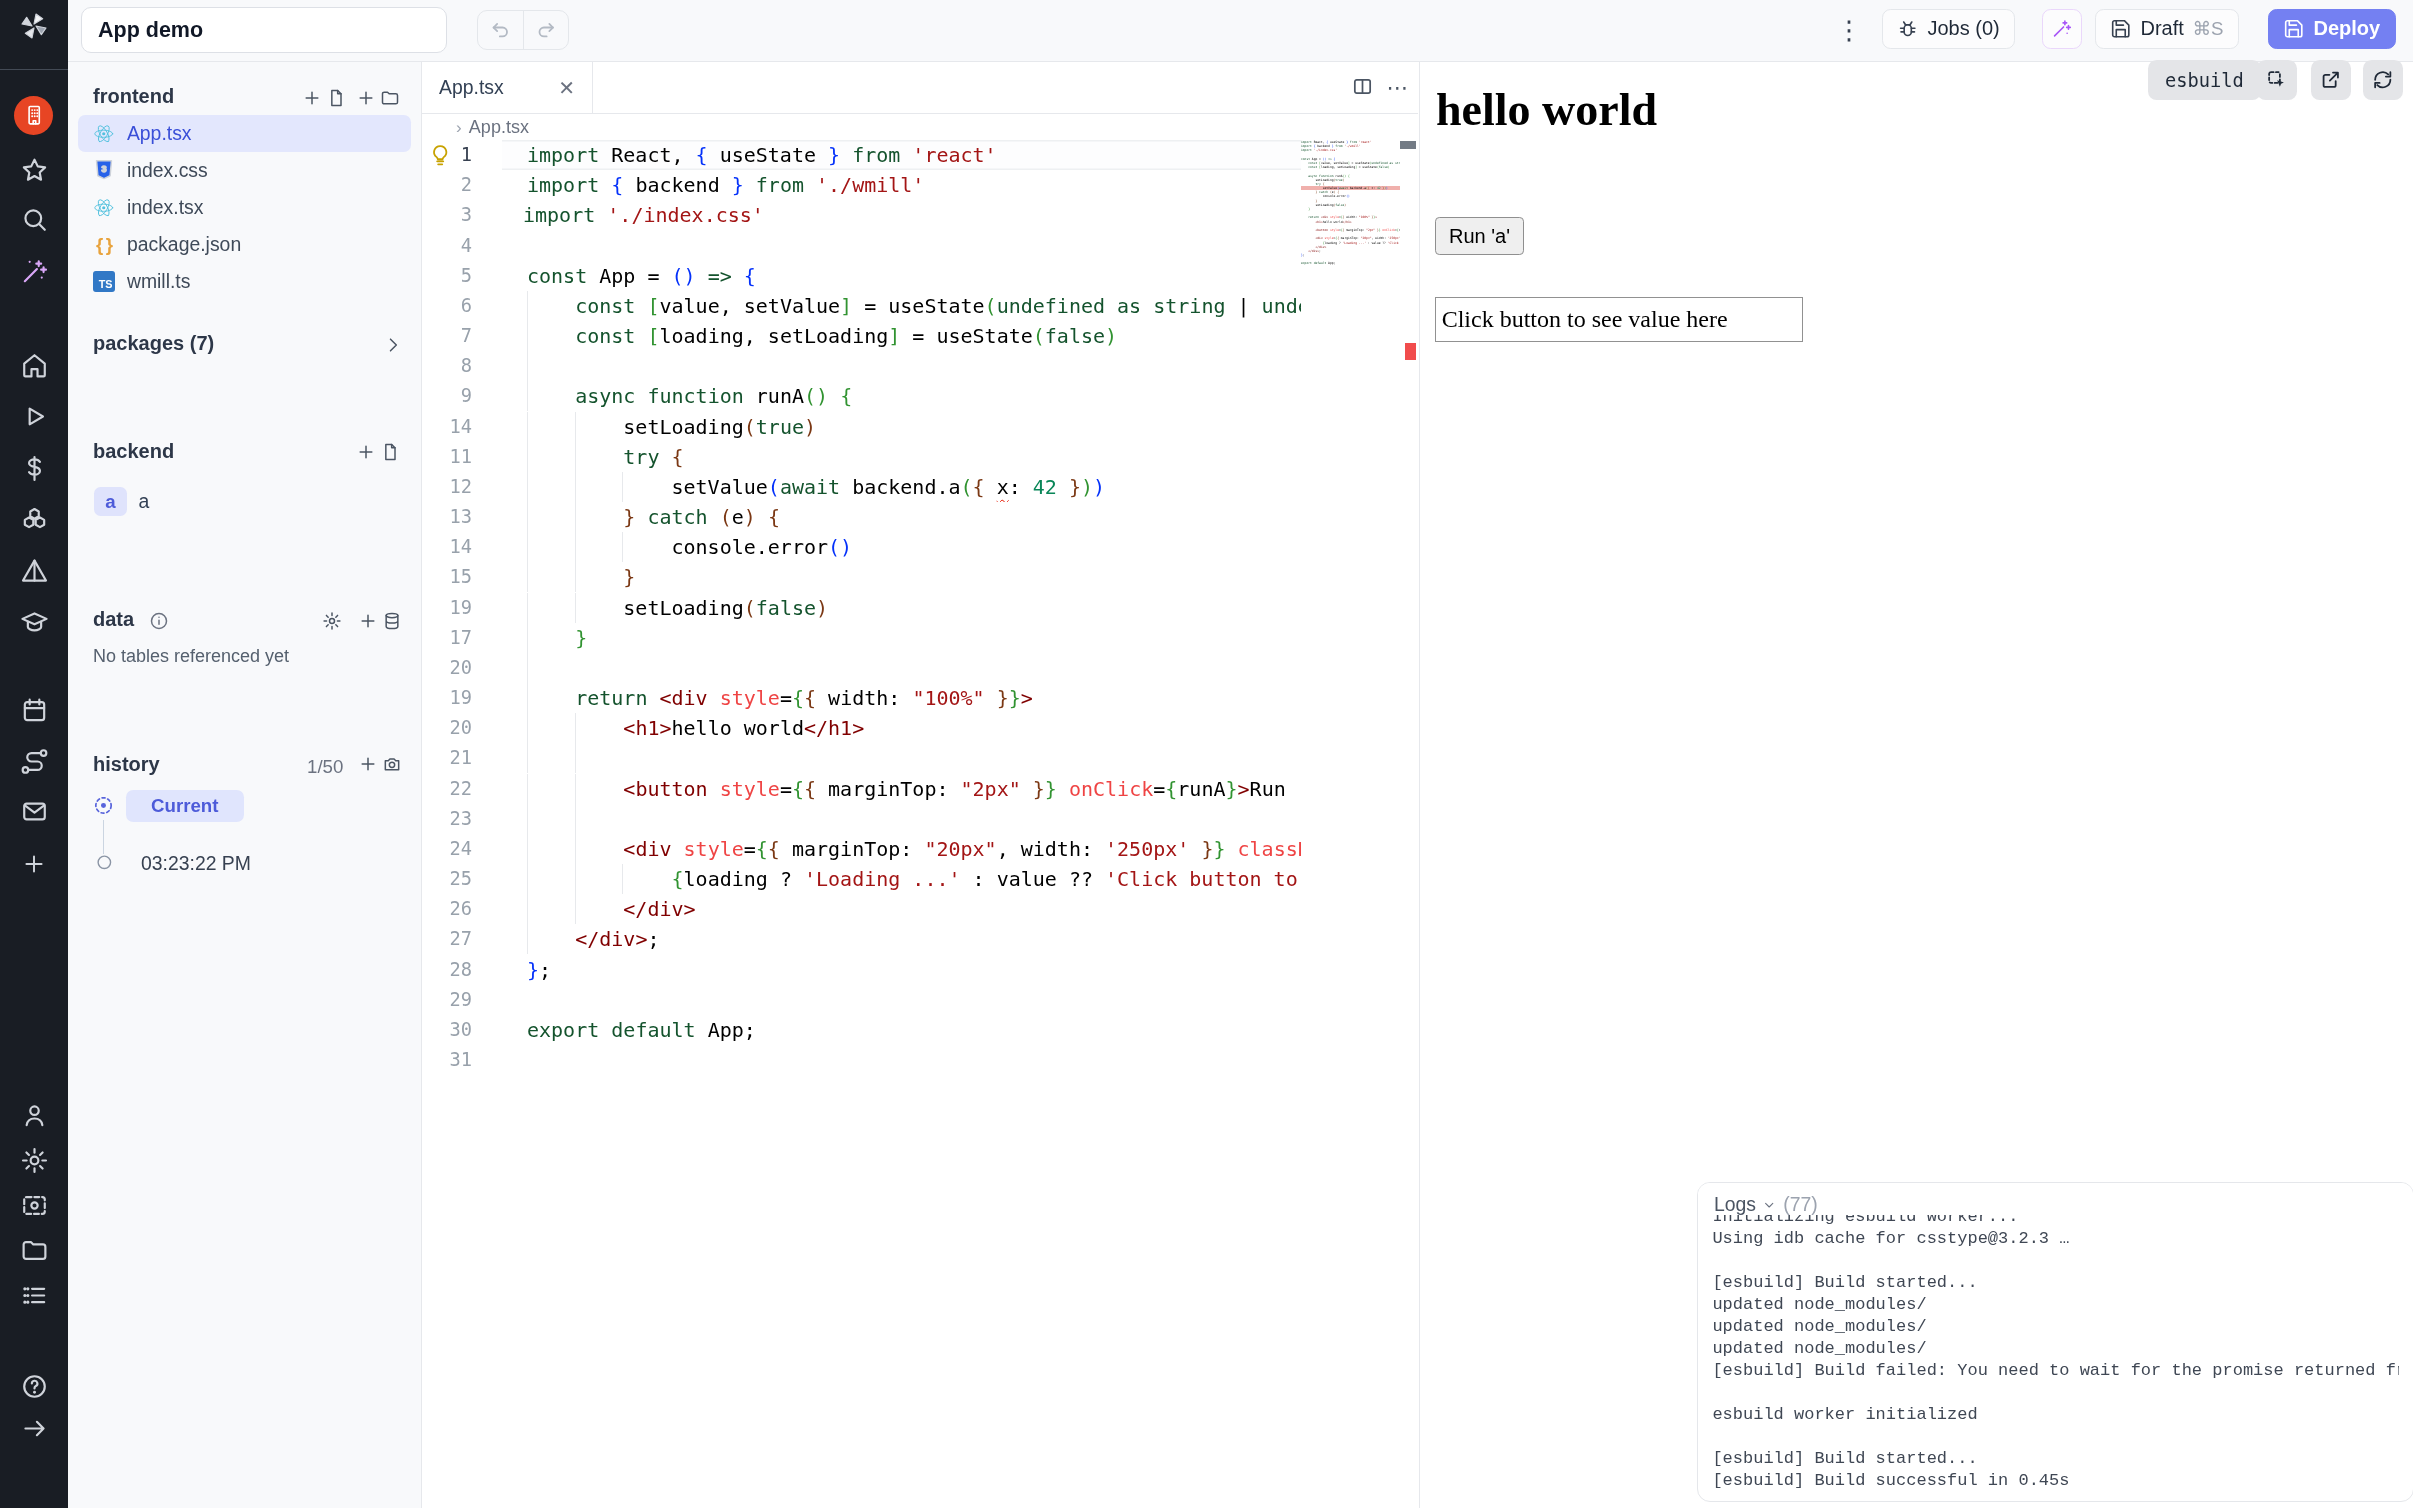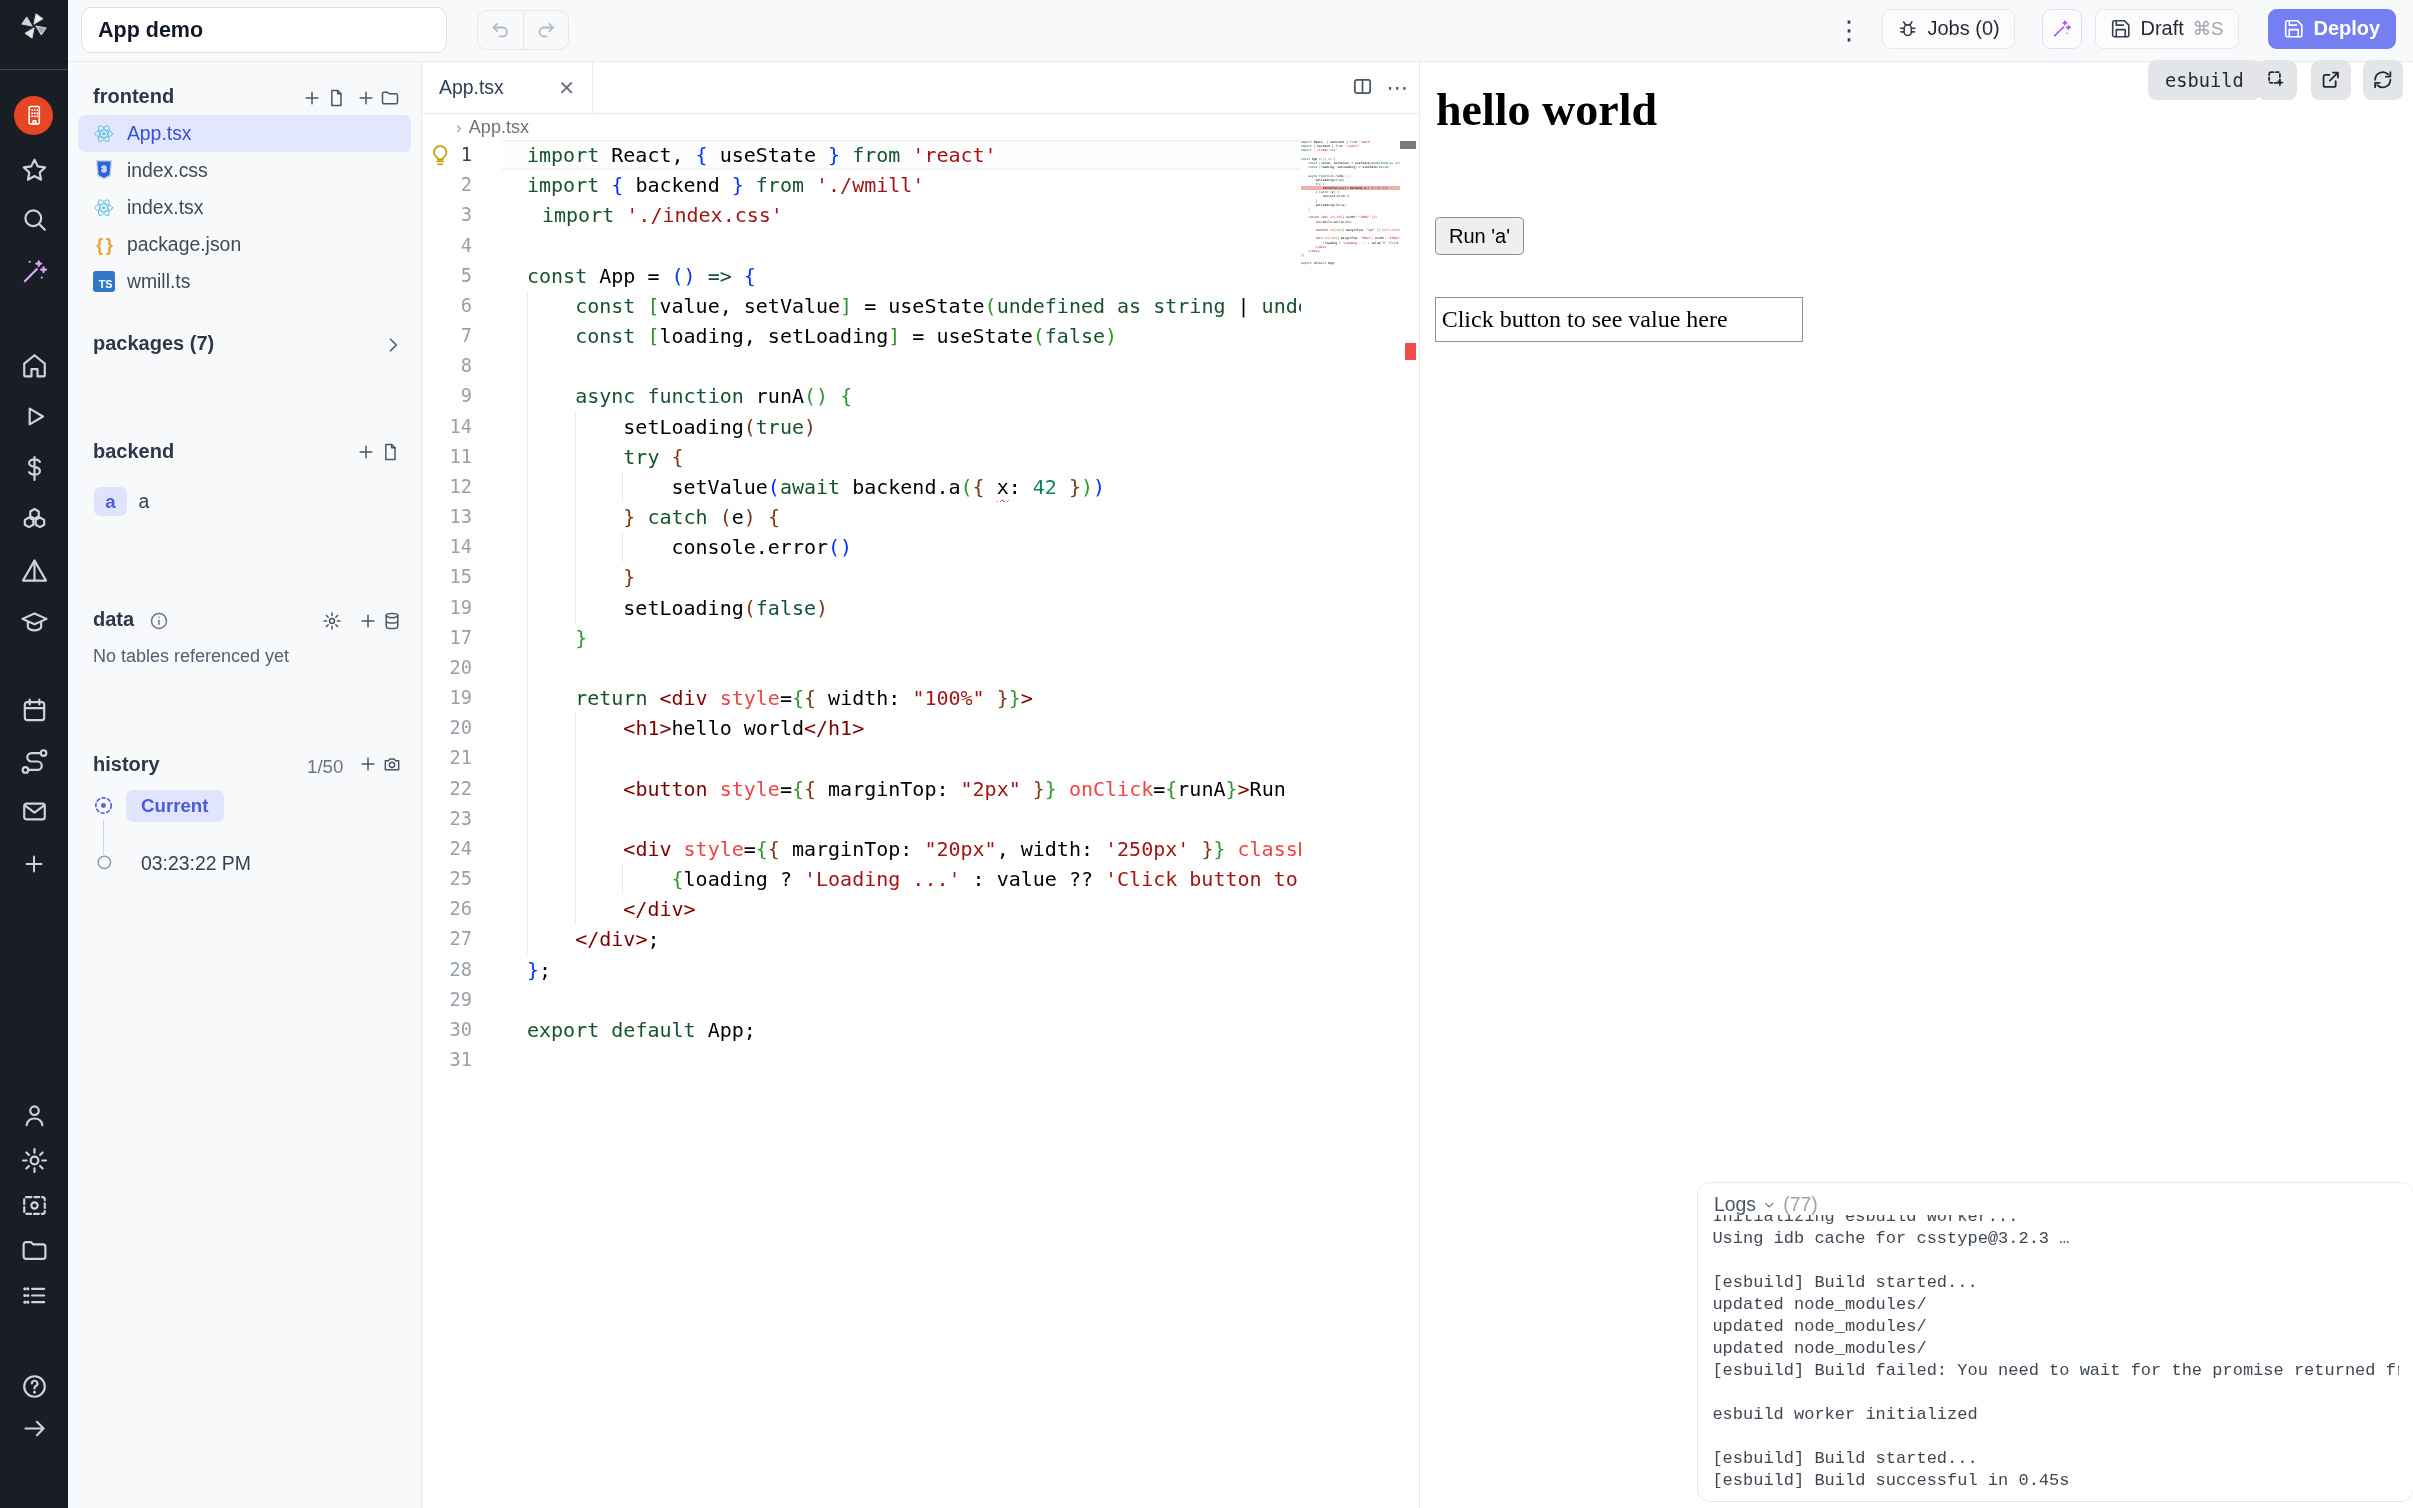--- a/index.html
+++ b/index.html
@@ -38,21 +38,21 @@
   .hdr-ic{position:absolute;display:flex;align-items:center;gap:4.3px;cursor:pointer}
   .hdr-ic svg{stroke:#4b5563;width:20px;height:20px}
   #file-list{left:78px;top:115px;width:333px}
   .file-row{height:37px;display:flex;align-items:center;gap:11.5px;padding-left:14.4px;border-radius:7.2px;font-size:19.4px;color:#3f4a59;cursor:pointer}
   .file-row.sel{background:#e3e7fd;color:#3a4fd8}
   .ficon{width:23px;height:23px;display:flex;align-items:center;justify-content:center;flex:none}
   .json-ic{font-weight:700;font-size:18.7px;color:#e8a33d;letter-spacing:-1.4px}
   .ts-ic{width:21.5px;height:21.5px;background:#3178c6;color:#fff;border-radius:2.9px;font-size:10.8px;font-weight:700;display:flex;align-items:flex-end;justify-content:flex-end;padding:2.2px}
   .muted{color:#55606e;font-size:18px}
   .badge-a{width:33px;height:29px;background:#dfe3fc;color:#4d5bd9;border-radius:6.5px;font-size:18.7px;font-weight:600;display:flex;align-items:center;justify-content:center}
-  .pill-current{background:#e0e5fd;color:#4d5bd9;border-radius:7.2px;font-size:18.7px;font-weight:600;padding:5px 15px}
+  .pill-current{background:#e0e5fd;color:#4d5bd9;border-radius:7.2px;font-size:18.7px;font-weight:600;padding:5px 25px}
   .hist-count{font-size:18.7px;color:#6b7280}
 
   
   #tabstrip{left:422px;top:62px;width:996px;height:52px;background:#fff;border-bottom:1.4px solid #e6e8ec}
   #tab-active{position:absolute;left:0;top:0;width:171px;height:51px;border-right:1.4px solid #e6e8ec;display:flex;align-items:center;justify-content:space-between;padding:0 17px;font-size:19.4px;color:#334155;background:#fff;cursor:pointer}
   .tab-x{color:#6b7280;font-size:20px;cursor:pointer}
   #tab-icons{position:absolute;right:10px;top:0;height:51px;display:flex;align-items:center;gap:13px}
   #tab-icons svg{stroke:#4b5563}
   #breadcrumb{left:422px;top:115px;width:996px;height:25px;background:#fff;display:flex;align-items:center;gap:7.2px;padding-left:34px;font-size:18px;color:#6b7280}
   #breadcrumb .chev{color:#9ca3af;font-size:17px}
@@ -458,21 +458,21 @@
       <div class="gut" style="top: 754px;">26</div>
       <div class="gut" style="top: 784px;">27</div>
       <div class="gut" style="top: 815px;">28</div>
       <div class="gut" style="top: 845px;">29</div>
       <div class="gut" style="top: 875px;">30</div>
       <div class="gut" style="top: 905px;">31</div>
     </div>
   <div id="rows">
       <div class="row cur" style="top: 0px;"><span style="position: absolute; left: 25px; top: 0px;"><span class="ck">import</span><span class="cp"> React, </span><span class="cb1">{</span><span class="cp"> useState </span><span class="cb1">}</span><span class="cp"> </span><span class="ck">from</span><span class="cp"> </span><span class="cs">'react'</span></span></div>
       <div class="row" style="top: 30px;"><span style="position: absolute; left: 25px; top: 0px;"><span class="ck">import</span><span class="cp"> </span><span class="cb1">{</span><span class="cp"> backend </span><span class="cb1">}</span><span class="cp"> </span><span class="ck">from</span><span class="cp"> </span><span class="cs">'./wmill'</span></span></div>
-      <div class="row" style="top: 60px;"><span style="position: absolute; left: 40px; top: 0px;"><span class="ck">import</span><span class="cp"> </span><span class="cs">'./index.css'</span></span></div>
+      <div class="row" style="top: 60px;"><span style="position: absolute; left: 21px; top: 0px;"><span class="ck">import</span><span class="cp"> </span><span class="cs">'./index.css'</span></span></div>
       <div class="row" style="top: 91px;"><span style="position: absolute; left: 25px; top: 0px;"></span></div>
       <div class="row" style="top: 121px;"><span style="position: absolute; left: 25px; top: 0px;"><span class="ck">const</span><span class="cp"> App = </span><span class="cb1">()</span><span class="cp"> </span><span class="ck">=&gt;</span><span class="cp"> </span><span class="cb1">{</span></span></div>
       <div class="row" style="top: 151px;"><span class="guide" style="left: 25px;"></span><span style="position: absolute; left: 25px; top: 0px;"><span class="cp">    </span><span class="ck">const</span><span class="cp"> </span><span class="cb2">[</span><span class="cp">value, setValue</span><span class="cb2">]</span><span class="cp"> = useState</span><span class="cb2">(</span><span class="ck">undefined</span><span class="cp"> </span><span class="ck">as</span><span class="cp"> </span><span class="ck">string</span><span class="cp"> | </span><span class="ck">undefined</span></span></div>
       <div class="row" style="top: 181px;"><span class="guide" style="left: 25px;"></span><span style="position: absolute; left: 25px; top: 0px;"><span class="cp">    </span><span class="ck">const</span><span class="cp"> </span><span class="cb2">[</span><span class="cp">loading, setLoading</span><span class="cb2">]</span><span class="cp"> = useState</span><span class="cb2">(</span><span class="ck">false</span><span class="cb2">)</span></span></div>
       <div class="row" style="top: 211px;"><span class="guide" style="left: 25px;"></span><span style="position: absolute; left: 25px; top: 0px;"></span></div>
       <div class="row" style="top: 241px;"><span class="guide" style="left: 25px;"></span><span style="position: absolute; left: 25px; top: 0px;"><span class="cp">    </span><span class="ck">async</span><span class="cp"> </span><span class="ck">function</span><span class="cp"> runA</span><span class="cb2">()</span><span class="cp"> </span><span class="cb2">{</span></span></div>
       <div class="row" style="top: 272px;"><span class="guide" style="left: 25px;"></span><span class="guide" style="left: 73px;"></span><span style="position: absolute; left: 25px; top: 0px;"><span class="cp">        setLoading</span><span class="cb3">(</span><span class="ck">true</span><span class="cb3">)</span></span></div>
       <div class="row" style="top: 302px;"><span class="guide" style="left: 25px;"></span><span class="guide" style="left: 73px;"></span><span style="position: absolute; left: 25px; top: 0px;"><span class="cp">        </span><span class="ck">try</span><span class="cp"> </span><span class="cb3">{</span></span></div>
       <div class="row" style="top: 332px;"><span class="guide" style="left: 25px;"></span><span class="guide" style="left: 73px;"></span><span class="guide" style="left: 120px;"></span><span style="position: absolute; left: 25px; top: 0px;"><span class="cp">            setValue</span><span class="cb1">(</span><span class="ck">await</span><span class="cp"> backend.a</span><span class="cb2">(</span><span class="cb3">{</span><span class="cp"> </span><span class="cp sq">x</span><span class="cp">: </span><span class="cn">42</span><span class="cp"> </span><span class="cb3">}</span><span class="cb2">)</span><span class="cb1">)</span></span></div>
       <div class="row" style="top: 362px;"><span class="guide" style="left: 25px;"></span><span class="guide" style="left: 73px;"></span><span style="position: absolute; left: 25px; top: 0px;"><span class="cp">        </span><span class="cb3">}</span><span class="cp"> </span><span class="ck">catch</span><span class="cp"> </span><span class="cb3">(</span><span class="cp">e</span><span class="cb3">)</span><span class="cp"> </span><span class="cb3">{</span></span></div>

